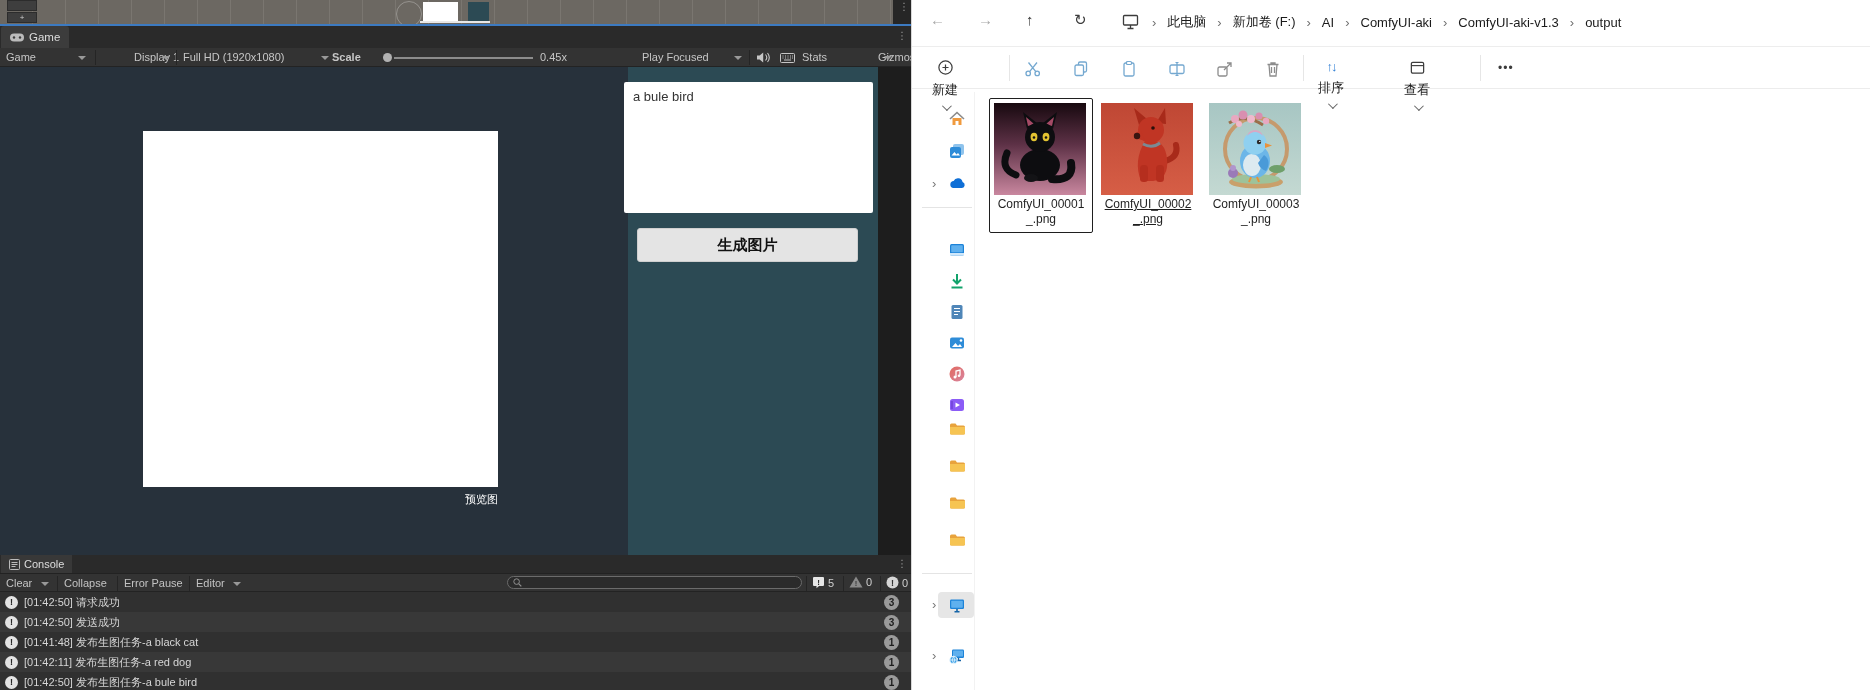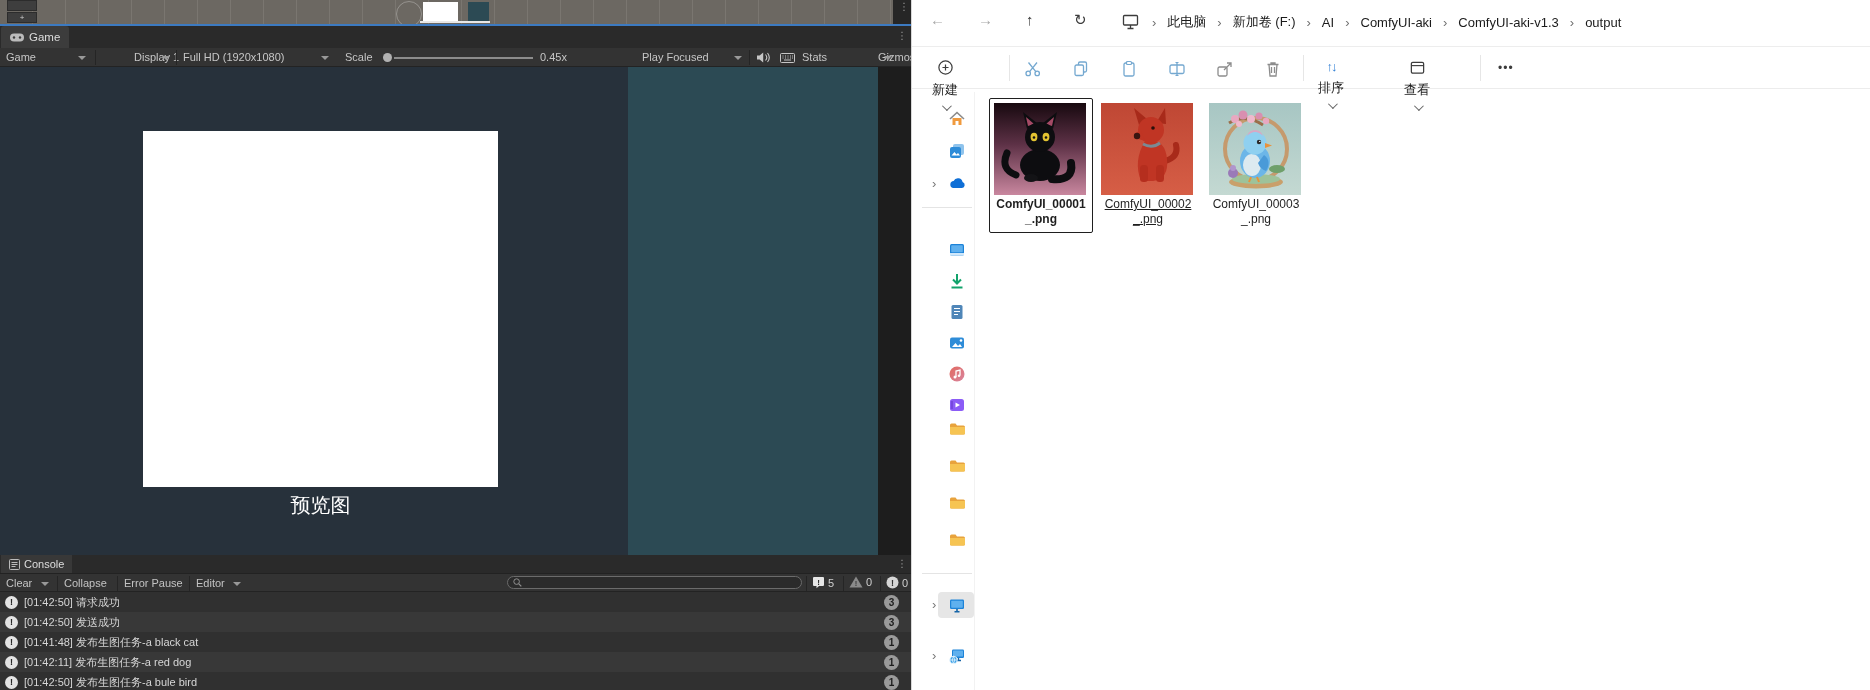--- a/index.html
+++ b/index.html
@@ -32,21 +32,21 @@
     border-right:4px solid transparent; border-top:4px solid #999999; }
   .vsep { position:absolute; top:2px; width:1px; height:15px; background:#252525; }
   .slider-knob { position:absolute; top:5px; width:9px; height:9px; border-radius:50%; background:#b2b2b2; }
   .slider-track { position:absolute; top:9px; height:2px; background:#8c8c8c; }
 
   .game-content { left:0; top:67px; width:911px; height:488px; overflow:hidden; }
   .gc-left { position:absolute; left:0; top:0; width:628px; height:488px; background:#27313b; }
   .gc-right { position:absolute; left:628px; top:0; width:250px; height:488px; background:#2c4a54; }
   .gc-edge { position:absolute; left:878px; top:0; width:33px; height:488px; background:#1d1d1d; }
   .preview-rect { position:absolute; left:143px; top:64px; width:355px; height:356px; background:#ffffff; }
-  .preview-label { position:absolute; left:143px; top:425px; width:355px; text-align:center; color:#ffffff; font-size:20px; }
+  .preview-label { position:absolute; left:143px; top:425px; width:355px; text-align:right; color:#ffffff; font-size:11px; }
   .prompt-box { position:absolute; left:624px; top:15px; width:249px; height:131px; background:#ffffff;
     border-radius:2px; padding:7px 9px; font-size:13px; color:#333333; }
   .gen-btn { position:absolute; left:637px; top:161px; width:221px; height:34px; background:#e4e4e4;
     border:1px solid #cfcfcf; border-radius:3px; display:flex; align-items:center; justify-content:center;
     font-size:15px; font-weight:bold; color:#111111; }
 
   .console { left:0; top:555px; width:911px; height:135px; overflow:hidden; background:#303030; }
   .console-tabbar { position:absolute; left:0; top:0; width:1041px; height:18px; background:#2a2a2a; }
   .c-tab { position:absolute; left:1px; top:0; height:18px; background:#383838; display:flex; align-items:center;
     gap:4px; padding:0 8px; color:#dddddd; font-size:11px; }
@@ -124,21 +124,21 @@
 
   <div class="abs game-toolbar">
     <span class="gt" style="left:6px;">Game</span>
     <span class="dd-arrow" style="left:78px;"></span>
     <span class="vsep" style="left:95px;"></span>
     <span class="gt" style="left:103px;padding-left:31px;">Display 1</span>
     <span class="dd-arrow" style="left:162px;"></span>
     <span class="vsep" style="left:176px;"></span>
     <span class="gt" style="left:183px;">Full HD (1920x1080)</span>
     <span class="dd-arrow" style="left:321px;"></span>
-    <span class="gt" style="left:345px;">Scale</span>
+    <span class="gt" style="left:332px;font-weight:bold;">Scale</span>
     <span class="slider-knob" style="left:383px;"></span>
     <span class="slider-track" style="left:394px;width:139px;"></span>
     <span class="gt" style="left:540px;">0.45x</span>
     <span class="gt" style="left:642px;">Play Focused</span>
     <span class="dd-arrow" style="left:734px;"></span>
     <span class="vsep" style="left:749px;"></span>
     <svg class="abs" style="left:756px;top:4px;" width="15" height="11" viewBox="0 0 15 11">
         <path d="M1 3.5h2.6L7.2 0.5v10L3.6 7.5H1z" fill="#c6c6c6"></path>
         <path d="M9.5 2.5q2.6 3 0 6M11.5 1q3.6 4.5 0 9" stroke="#c6c6c6" stroke-width="1.1" fill="none"></path>
       </svg>
@@ -150,20 +150,22 @@
     <span class="gt" style="left:840px;margin-left:38px;">Gizmos</span>
     <span class="dd-arrow" style="left:884px;"></span>
   </div>
 
   <div class="abs game-content">
     <div class="gc-left"></div>
     <div class="gc-right"></div>
     <div class="gc-edge"></div>
     <div class="preview-rect"></div>
     <div class="preview-label">预览图</div>
+    <div class="prompt-box">a bule bird</div>
+    <div class="gen-btn">生成图片</div>
   </div>
 
   <div class="abs console">
     <div class="console-tabbar">
       <div class="c-tab">
         <svg width="11" height="11" viewBox="0 0 11 11">
             <rect x="0.5" y="0.5" width="10" height="10" rx="1" stroke="#bbbbbb" fill="none"></rect>
             <path d="M2.5 3.5h6M2.5 5.5h6M2.5 7.5h4" stroke="#bbbbbb" stroke-width="1"></path>
           </svg>
         <span>Console</span>
@@ -424,21 +426,21 @@
         <path d="M33 26L29 9l14 11zM59 26L63 9 49 20z" fill="#0d0d10"></path>
         <path d="M34 23l-2-9 8 7zM58 23l2-9-8 7z" fill="#a54a66"></path>
         <circle cx="46" cy="34" r="15" fill="#0d0d10"></circle>
         <ellipse cx="40" cy="34" rx="3.4" ry="4.2" fill="#e3c332"></ellipse>
         <ellipse cx="52" cy="34" rx="3.4" ry="4.2" fill="#e3c332"></ellipse>
         <circle cx="40" cy="34.5" r="1.3" fill="#111111"></circle>
           <circle cx="52" cy="34.5" r="1.3" fill="#111111"></circle>
         <ellipse cx="37" cy="75" rx="7" ry="4" fill="#131316"></ellipse>
       </svg>
     </div>
-    <div class="tile-label" style="left:76px;font-weight:bold;">
+    <div class="tile-label" style="left:76px;">
       <div>ComfyUI_00001</div>
       <div>_.png</div>
     </div>
 
     <div class="tile-img" style="left:189px;">
       <svg width="92" height="92" viewBox="0 0 92 92">
         <defs>
             <linearGradient id="dogbg" x1="0" y1="0" x2="0" y2="1">
               <stop offset="0" stop-color="#bf4734"></stop>
               <stop offset="1" stop-color="#d65e46"></stop>

